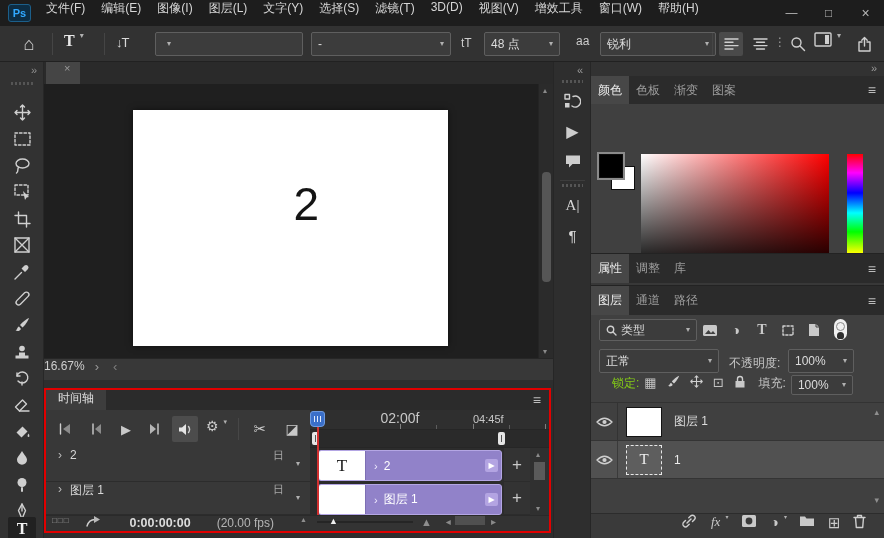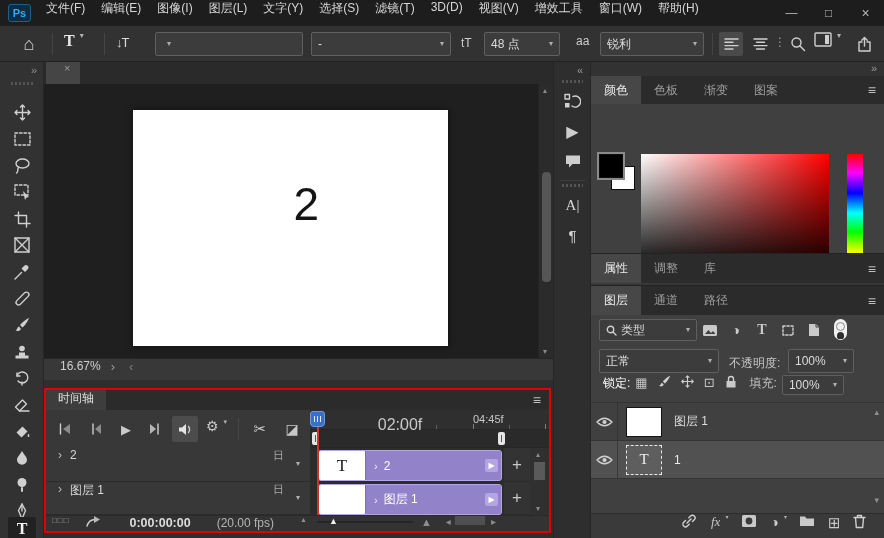--- a/index.html
+++ b/index.html
@@ -6,21 +6,21 @@
   #root{position:relative;width:884px;height:538px;background:#2e2e2e;overflow:hidden;
         font-family:"Liberation Sans","DejaVu Sans",sans-serif;font-size:12px;color:#d6d6d6;cursor:default}
   .ab{position:absolute;box-sizing:border-box}
   .flex{display:flex;align-items:flex-start}
   .ctr{display:flex;align-items:center;justify-content:center}
   .sel{display:flex;align-items:center;background:#3c3c3c;border:1px solid #5f5f5f;border-radius:2px;
        padding:0 6px;color:#dcdcdc;height:24px;box-sizing:border-box;font-size:12px}
   .sel .cv{flex:1;white-space:nowrap;overflow:hidden}
   .caret{font-size:8px;color:#b0b0b0;margin-left:5px;line-height:1}
   .vsep{width:1px;height:22px;background:#1f1f1f;border-right:1px solid #454545}
-  .tab{height:100%;display:flex;align-items:center;padding:0 13px;color:#9d9d9d;white-space:nowrap}
+  .tab{height:100%;display:flex;align-items:center;padding:0 7px;color:#9d9d9d;white-space:nowrap}
   .tab.active{background:#474747;color:#ececec}
   .pmenu{color:#bdbdbd;font-size:14px}
   .tool{width:28px;height:24px;display:flex;align-items:center;justify-content:center;border-radius:2px}
   .tool.selected{background:#212121}
   svg{display:block}
   .ic{stroke:#cfcfcf;fill:none;stroke-width:1.4;stroke-linecap:round;stroke-linejoin:round}
   .icf{fill:#cfcfcf;stroke:none}
   .eyew{width:26px;display:flex;justify-content:center}
   .thumbw{width:34px;height:28px;background:#fff;border:1px solid #141414}
   .lrow{display:flex;align-items:center;height:37px;border-bottom:1px solid #343434;background:#404040}
@@ -74,21 +74,21 @@
     <div class="ab sel" style="left:311px;top:6px;width:140px">
       <span class="cv">-</span>
       <span class="caret">▾</span>
     </div>
     <span class="ab" style="left:461px;top:10px;color:#cdcdcd;font-size:12px">tT</span>
     <div class="ab sel" style="left:484px;top:6px;width:76px">
       <span class="cv">48 点</span>
       <span class="caret">▾</span>
     </div>
     <span class="ab" style="left:576px;top:8px;color:#cdcdcd;font-size:12px">aa</span>
-    <div class="ab sel" style="left:600px;top:6px;width:104px">
+    <div class="ab sel" style="left:600px;top:6px;width:116px">
       <span class="cv">锐利</span>
       <span class="caret">▾</span>
     </div>
     <div class="ab vsep" style="left:712px;top:7px"></div>
     <div class="ab ctr" style="left:719px;top:6px;width:24px;height:24px;background:#4a4a4a;border-radius:2px">
       <svg width="15" height="12" viewBox="0 0 15 12">
           <g class="ic">
             <path d="M1 1h13M1 4.3h8M1 7.6h13M1 11h8"></path>
           </g>
         </svg>
@@ -267,21 +267,21 @@
       </div>
 
       <div class="ab" style="left:494px;top:0;width:15px;height:274px;background:#2b2b2b;border-left:1px solid #242424">
         <span class="ab" style="left:4px;top:2px;color:#8a8a8a;font-size:8px">▴</span>
         <div class="ab" style="left:3px;top:88px;width:9px;height:110px;background:#565656;border-radius:4px"></div>
         <span class="ab" style="left:4px;bottom:2px;color:#8a8a8a;font-size:8px">▾</span>
       </div>
     </div>
 
     <div class="ab flex" style="left:0;top:296px;width:509px;height:22px;background:#383838;border-top:1px solid #262626">
-      <span style="margin-left:16px;color:#cfcfcf">16.67%</span>
+      <span style="margin-left:0;color:#cfcfcf">16.67%</span>
       <span style="margin-left:10px;color:#9a9a9a;font-size:13px">›</span>
       <span style="margin-left:14px;color:#7d7d7d;font-size:13px">‹</span>
     </div>
 
     <div class="ab" style="left:0;top:326px;width:507px;height:145px;background:#333333;border:2px solid #e10000">
 
       <div class="ab flex" style="left:0;top:0;width:503px;height:20px;background:#2b2b2b">
         <div class="flex" style="height:20px;background:#3d3d3d;padding:0 12px">
           <span style="color:#dedede">时间轴</span>
         </div>
@@ -323,21 +323,21 @@
         <div class="ab" style="left:192px;top:8px;width:1px;height:22px;background:#2a2a2a;border-right:1px solid #474747"></div>
         <div class="ab ctr" style="left:202px;top:8px;width:24px;height:22px">
             <span style="color:#c9c9c9;font-size:15px">✂</span>
           </div>
         <div class="ab ctr" style="left:234px;top:8px;width:24px;height:22px">
             <span style="color:#c9c9c9;font-size:14px">◪</span>
           </div>
       </div>
 
       <div class="ab" style="left:264px;top:20px;width:239px;height:20px;background:#2f2f2f;border-bottom:1px solid #262626">
-        <span class="ab" style="left:332px;top:6px;transform:translateX(-50%);color:#c8c8c8;font-size:16px;position:absolute;left:90px">02:00f</span>
+        <span class="ab" style="left:332px;top:0;transform:translateX(-50%);color:#c8c8c8;font-size:14px;position:absolute;left:90px">02:00f</span>
         <span class="ab" style="left:163px;top:3px;color:#c8c8c8;font-size:11px">04:45f</span>
         <div class="ab" style="left:90px;bottom:0;width:1px;height:5px;background:#7e7e7e"></div>
         <div class="ab" style="left:126px;bottom:0;width:1px;height:4px;background:#5d5d5d"></div>
         <div class="ab" style="left:163px;bottom:0;width:1px;height:5px;background:#7e7e7e"></div>
         <div class="ab" style="left:199px;bottom:0;width:1px;height:4px;background:#5d5d5d"></div>
         <div class="ab" style="left:235px;bottom:0;width:1px;height:5px;background:#7e7e7e"></div>
       </div>
 
       <div class="ab" style="left:264px;top:40px;width:239px;height:18px;background:#2a2a2a;border-bottom:1px solid #262626">
         <div class="ab" style="left:2px;top:2px;width:7px;height:13px;background:#e6e6e6;border-radius:2px">
@@ -567,21 +567,21 @@
         <span class="caret">▾</span>
       </div>
       <span class="ab" style="left:138px;top:10px;color:#c6c6c6">不透明度:</span>
       <div class="ab sel" style="left:197px;top:4px;width:66px">
         <span class="cv">100%</span>
         <span class="caret">▾</span>
       </div>
     </div>
 
     <div class="ab flex" style="left:0;top:313px;width:294px;height:28px;background:#404040;border-bottom:1px solid #333">
-      <span style="margin-left:12px;color:#ffffff">锁定:</span>
+      <span style="margin-left:21px;color:#84cc16">锁定:</span>
       <span class="lockico">▦</span>
       <span class="lockico">
           <svg width="13" height="13" viewBox="0 0 16 16">
             <g class="icf">
               <path d="M15 1c-3 1-7.5 5-9 7l2.5 2.5C10.5 9 14 4 15 1z"></path>
               <path d="M5 9.5c-2 .8-1.2 2.8-3.5 3.8 1.8 1.4 4.5.7 5.5-1.3z"></path>
             </g>
           </svg>
         </span>
       <span class="lockico">

